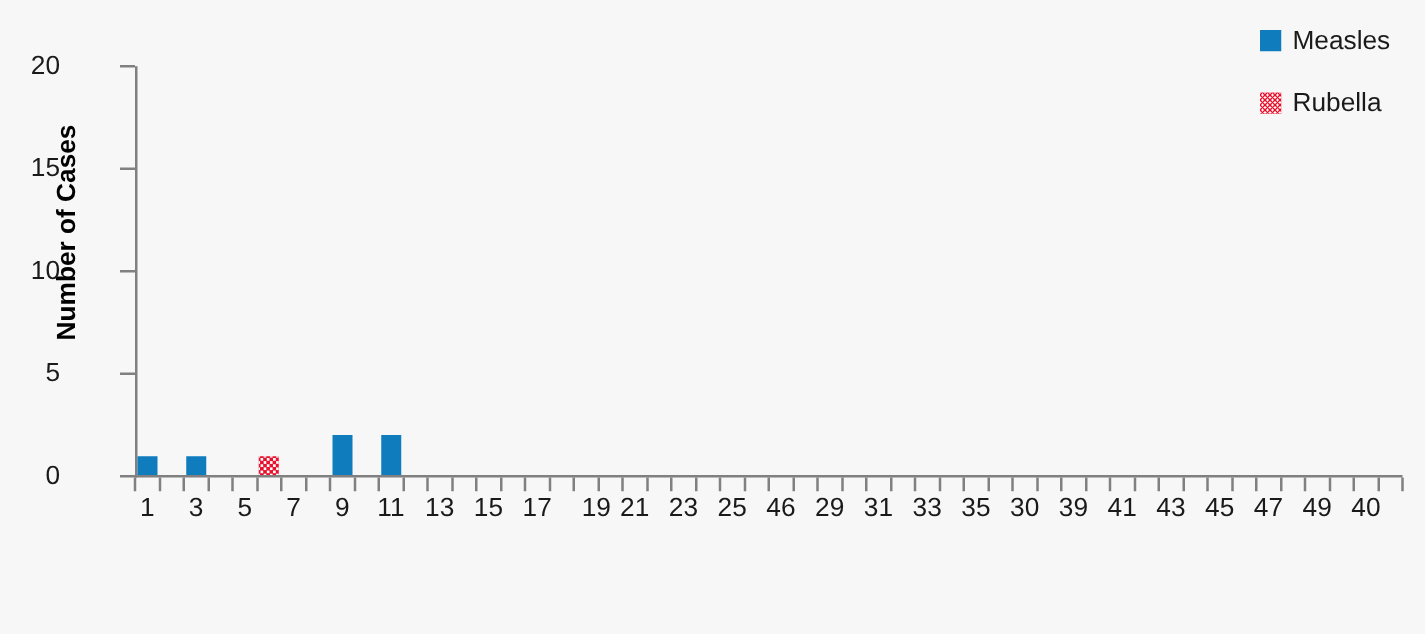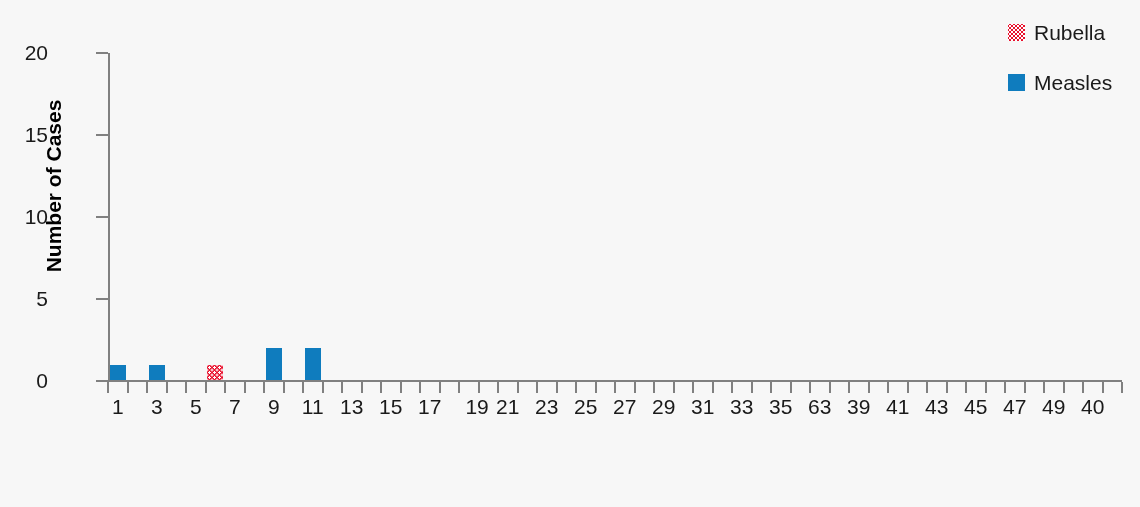--- a/index.html
+++ b/index.html
@@ -229,36 +229,36 @@
       <div class="x-tick" style="left: 497px;"></div>
       <div class="x-tick-label" style="left: 507.75px;">21</div>
       <div class="x-tick" style="left: 516.5px;"></div>
       <div class="x-tick" style="left: 536px;"></div>
       <div class="x-tick-label" style="left: 546.75px;">23</div>
       <div class="x-tick" style="left: 555.5px;"></div>
       <div class="x-tick" style="left: 575px;"></div>
       <div class="x-tick-label" style="left: 585.75px;">25</div>
       <div class="x-tick" style="left: 594.5px;"></div>
       <div class="x-tick" style="left: 614px;"></div>
-      <div class="x-tick-label" style="left: 624.75px;">27</div>
+      <div class="x-tick-label" style="left: 624.75px;">46</div>
       <div class="x-tick" style="left: 633.5px;"></div>
       <div class="x-tick" style="left: 653px;"></div>
       <div class="x-tick-label" style="left: 663.75px;">29</div>
       <div class="x-tick" style="left: 672.5px;"></div>
       <div class="x-tick" style="left: 692px;"></div>
       <div class="x-tick-label" style="left: 702.75px;">31</div>
       <div class="x-tick" style="left: 711.5px;"></div>
       <div class="x-tick" style="left: 731px;"></div>
       <div class="x-tick-label" style="left: 741.75px;">33</div>
       <div class="x-tick" style="left: 750.5px;"></div>
       <div class="x-tick" style="left: 770px;"></div>
       <div class="x-tick-label" style="left: 780.75px;">35</div>
       <div class="x-tick" style="left: 789.5px;"></div>
       <div class="x-tick" style="left: 809px;"></div>
-      <div class="x-tick-label" style="left: 819.75px;">63</div>
+      <div class="x-tick-label" style="left: 819.75px;">30</div>
       <div class="x-tick" style="left: 828.5px;"></div>
       <div class="x-tick" style="left: 848px;"></div>
       <div class="x-tick-label" style="left: 858.75px;">39</div>
       <div class="x-tick" style="left: 867.5px;"></div>
       <div class="x-tick" style="left: 887px;"></div>
       <div class="x-tick-label" style="left: 897.75px;">41</div>
       <div class="x-tick" style="left: 906.5px;"></div>
       <div class="x-tick" style="left: 926px;"></div>
       <div class="x-tick-label" style="left: 936.75px;">43</div>
       <div class="x-tick" style="left: 945.5px;"></div>
@@ -273,22 +273,22 @@
       <div class="x-tick" style="left: 1062.5px;"></div>
       <div class="x-tick" style="left: 1082px;"></div>
       <div class="x-tick-label" style="left: 1092.75px;">40</div>
       <div class="x-tick" style="left: 1101.5px;"></div>
       <div class="x-tick" style="left: 1121px;"></div>
     </div>
 
 
   <div class="legend" id="legend">
       <div class="legend-row">
+        <span class="legend-swatch measles"></span>
+        <span class="legend-label">Measles</span>
+      </div>
+      <div class="legend-row">
         <span class="legend-swatch rubella"></span>
         <span class="legend-label">Rubella</span>
       </div>
-      <div class="legend-row">
-        <span class="legend-swatch measles"></span>
-        <span class="legend-label">Measles</span>
-      </div>
     </div>
 
 </div>
 
 </body></html>

